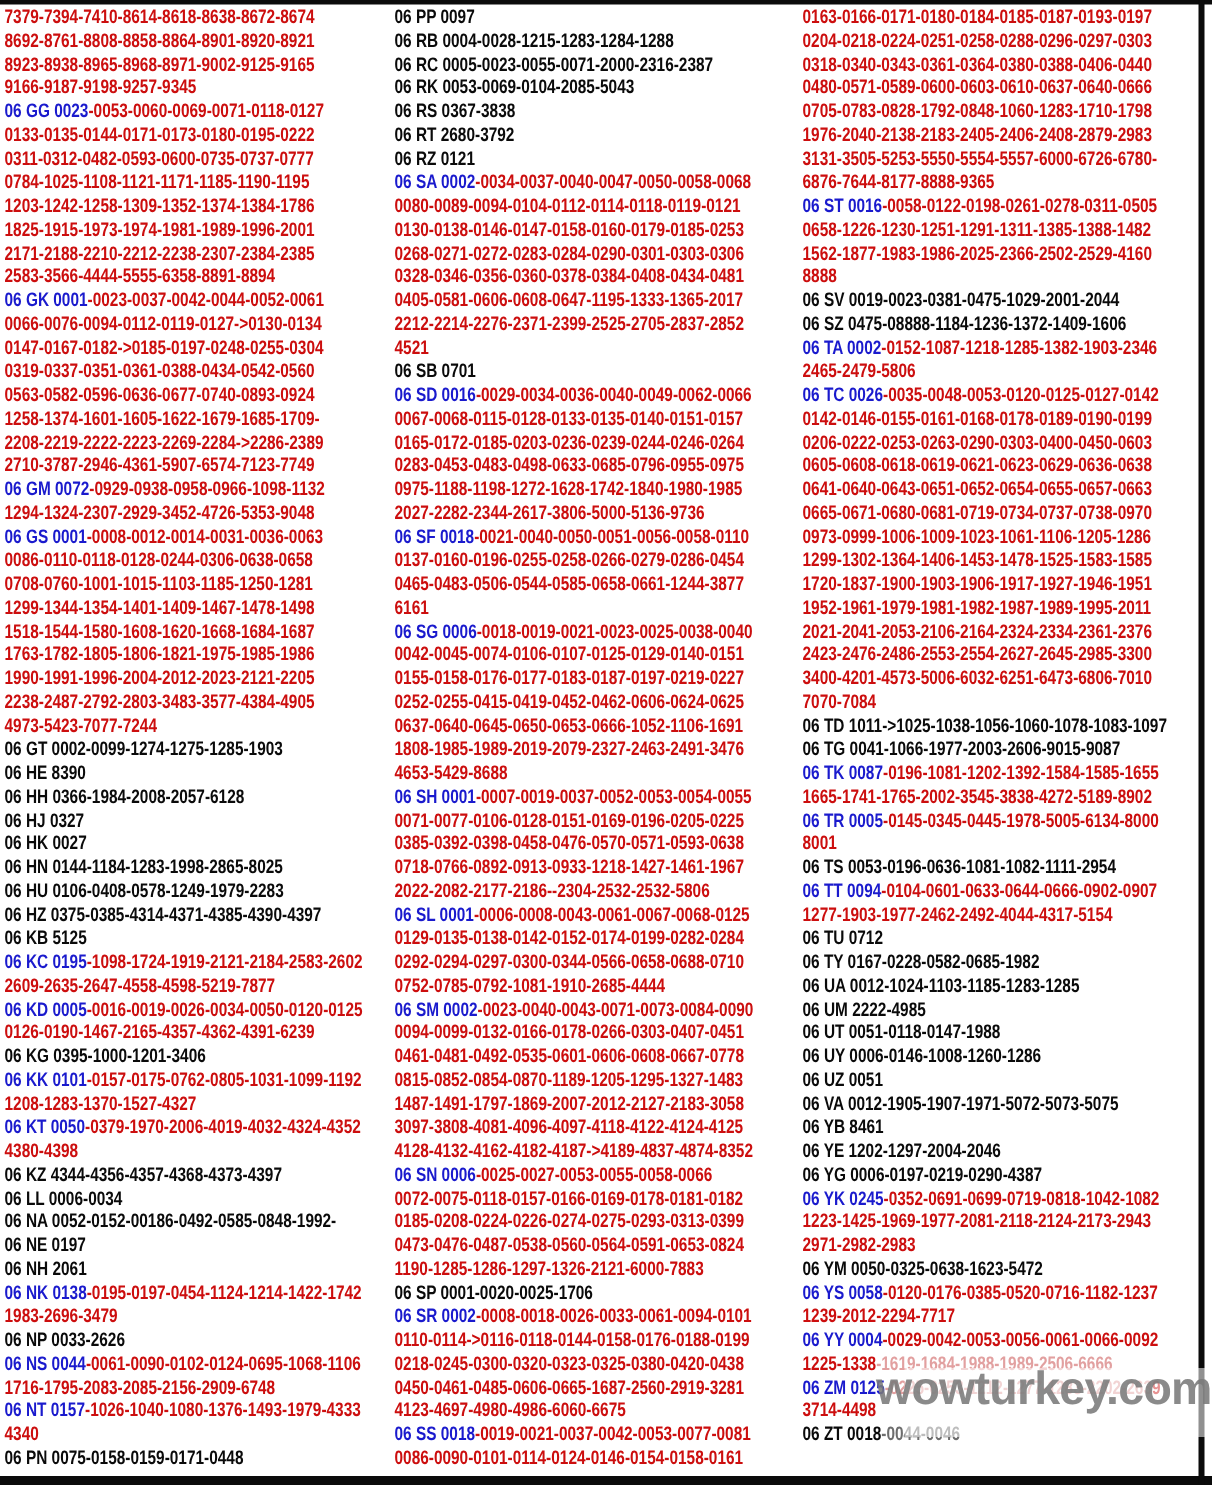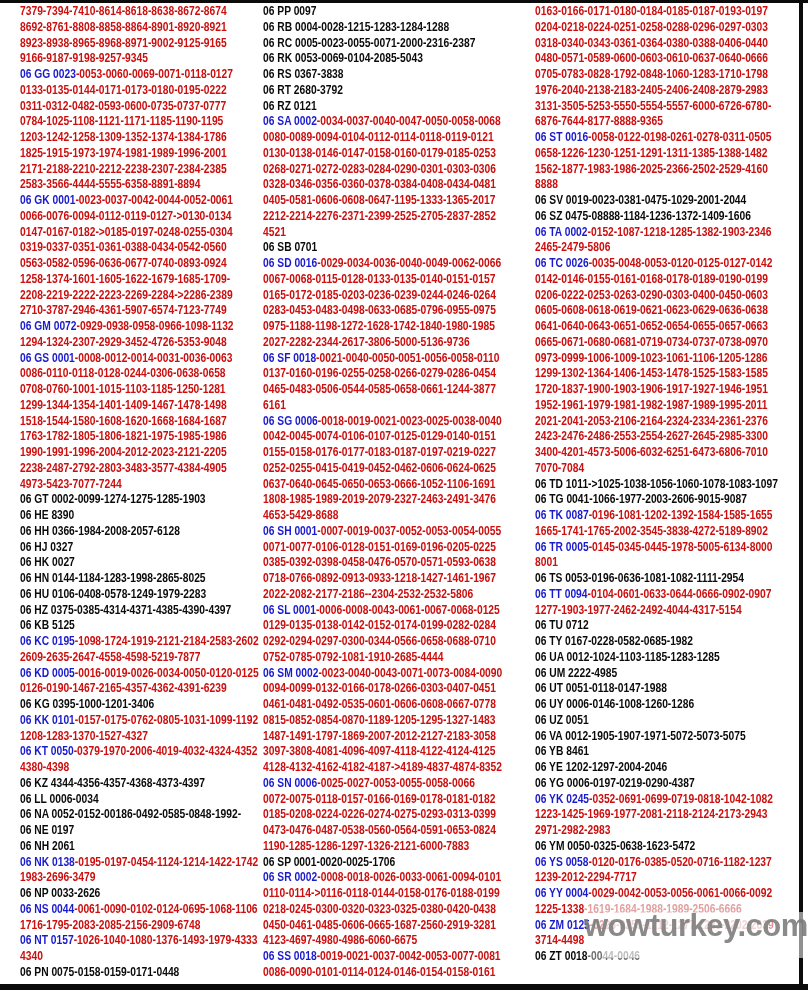--- a/index.html
+++ b/index.html
@@ -9,21 +9,21 @@
     overflow:hidden;
     font-family:"Liberation Sans",sans-serif;
     font-weight:bold;
     font-size:13px;
   }
   .bar{position:absolute;background:#0b0b0b;}
   .bar.top{left:0;top:0;width:808px;height:3px;}
   .bar.bottom{left:0;top:984px;width:808px;height:6px;}
   .bar.right{left:799px;top:0;width:4px;height:990px;}
   .col{position:absolute;top:3px;white-space:nowrap;}
-  .col1{left:20px;}
+  .col1{left:3px;}
   .col2{left:263px;}
   .col3{left:535px;}
   .line{
     height:15.75px;
     line-height:15.75px;
     transform:scaleX(0.79);
     transform-origin:0 0;
   }
   .wm-box{
     position:absolute;

